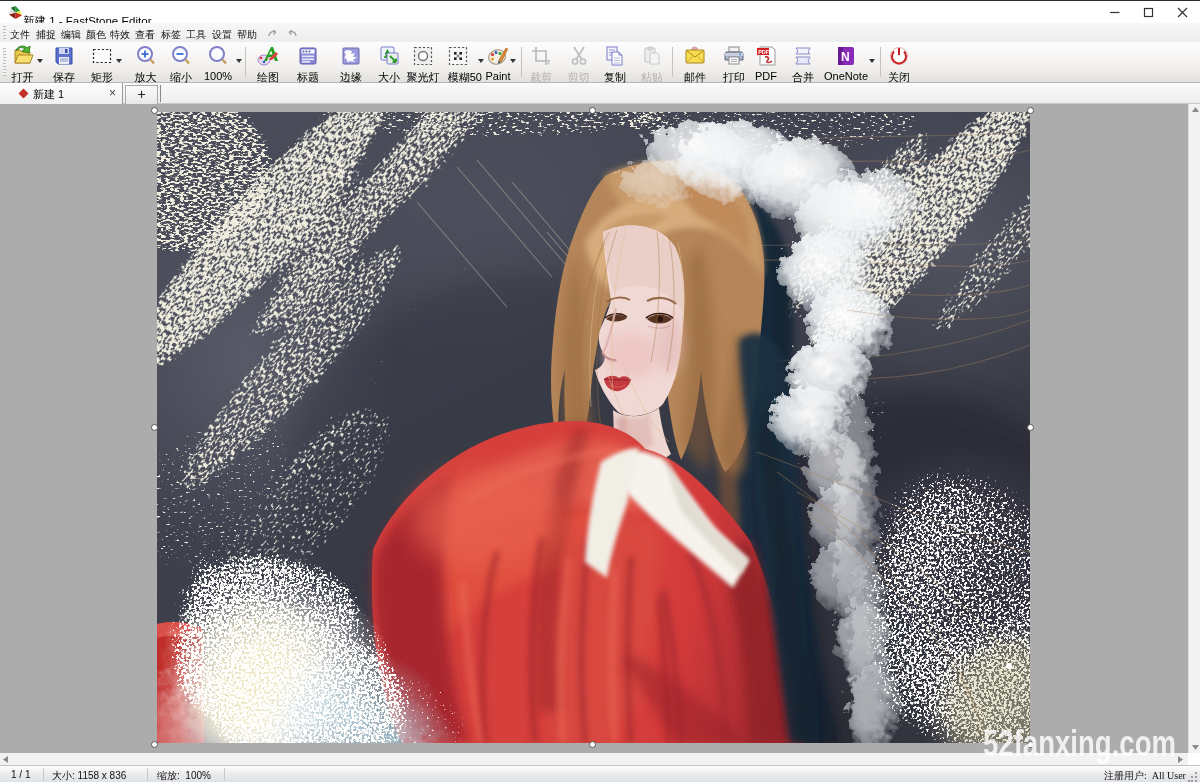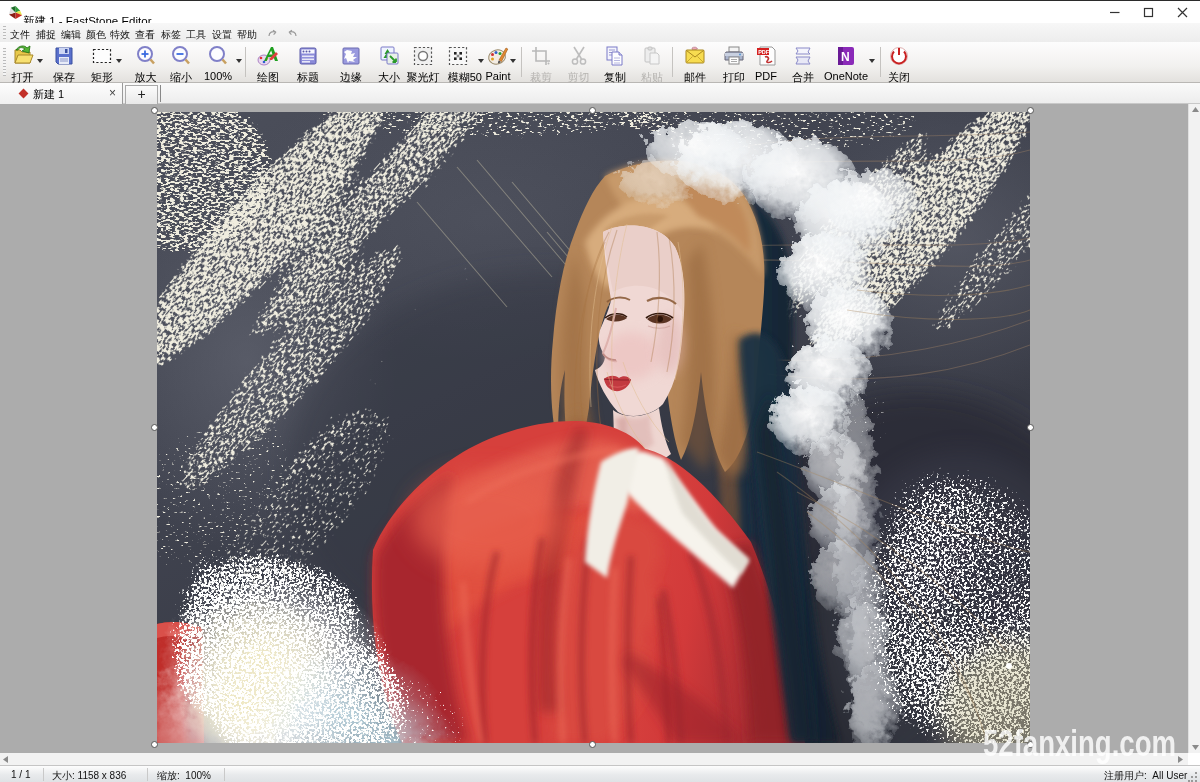--- a/index.html
+++ b/index.html
@@ -634,21 +634,21 @@
         <polygon points="0,0 0,7 5,3.5" fill="#8a8a8a"></polygon>
       </svg>
   </div>
   <div id="statusbar">
     <span class="sbcell" style="left:11px;">1 / 1</span>
     <span class="sbsep" style="left:43px;"></span>
     <span class="sbcell" style="left:52px;">大小:&nbsp;1158 x 836</span>
     <span class="sbsep" style="left:147px;"></span>
     <span class="sbcell" style="left:157px;">缩放:&nbsp; 100%</span>
     <span class="sbsep" style="left:224px;"></span>
-    <span class="sbcell" style="left:1104px;top:3px;">注册用户:&nbsp; All User</span>
+    <span class="sbcell" style="left:1104px;top:3px;font-family:Liberation Serif, serif;">注册用户:&nbsp; All User</span>
     <svg style="position:absolute;right:2px;top:6px;" width="10" height="10">
         <g fill="#999">
           <rect x="7" y="0" width="2" height="2"></rect>
           <rect x="7" y="4" width="2" height="2"></rect>
           <rect x="3" y="4" width="2" height="2"></rect>
           <rect x="7" y="8" width="2" height="2"></rect>
           <rect x="3" y="8" width="2" height="2"></rect>
           <rect x="0" y="8" width="2" height="2"></rect>
         </g>
       </svg>

